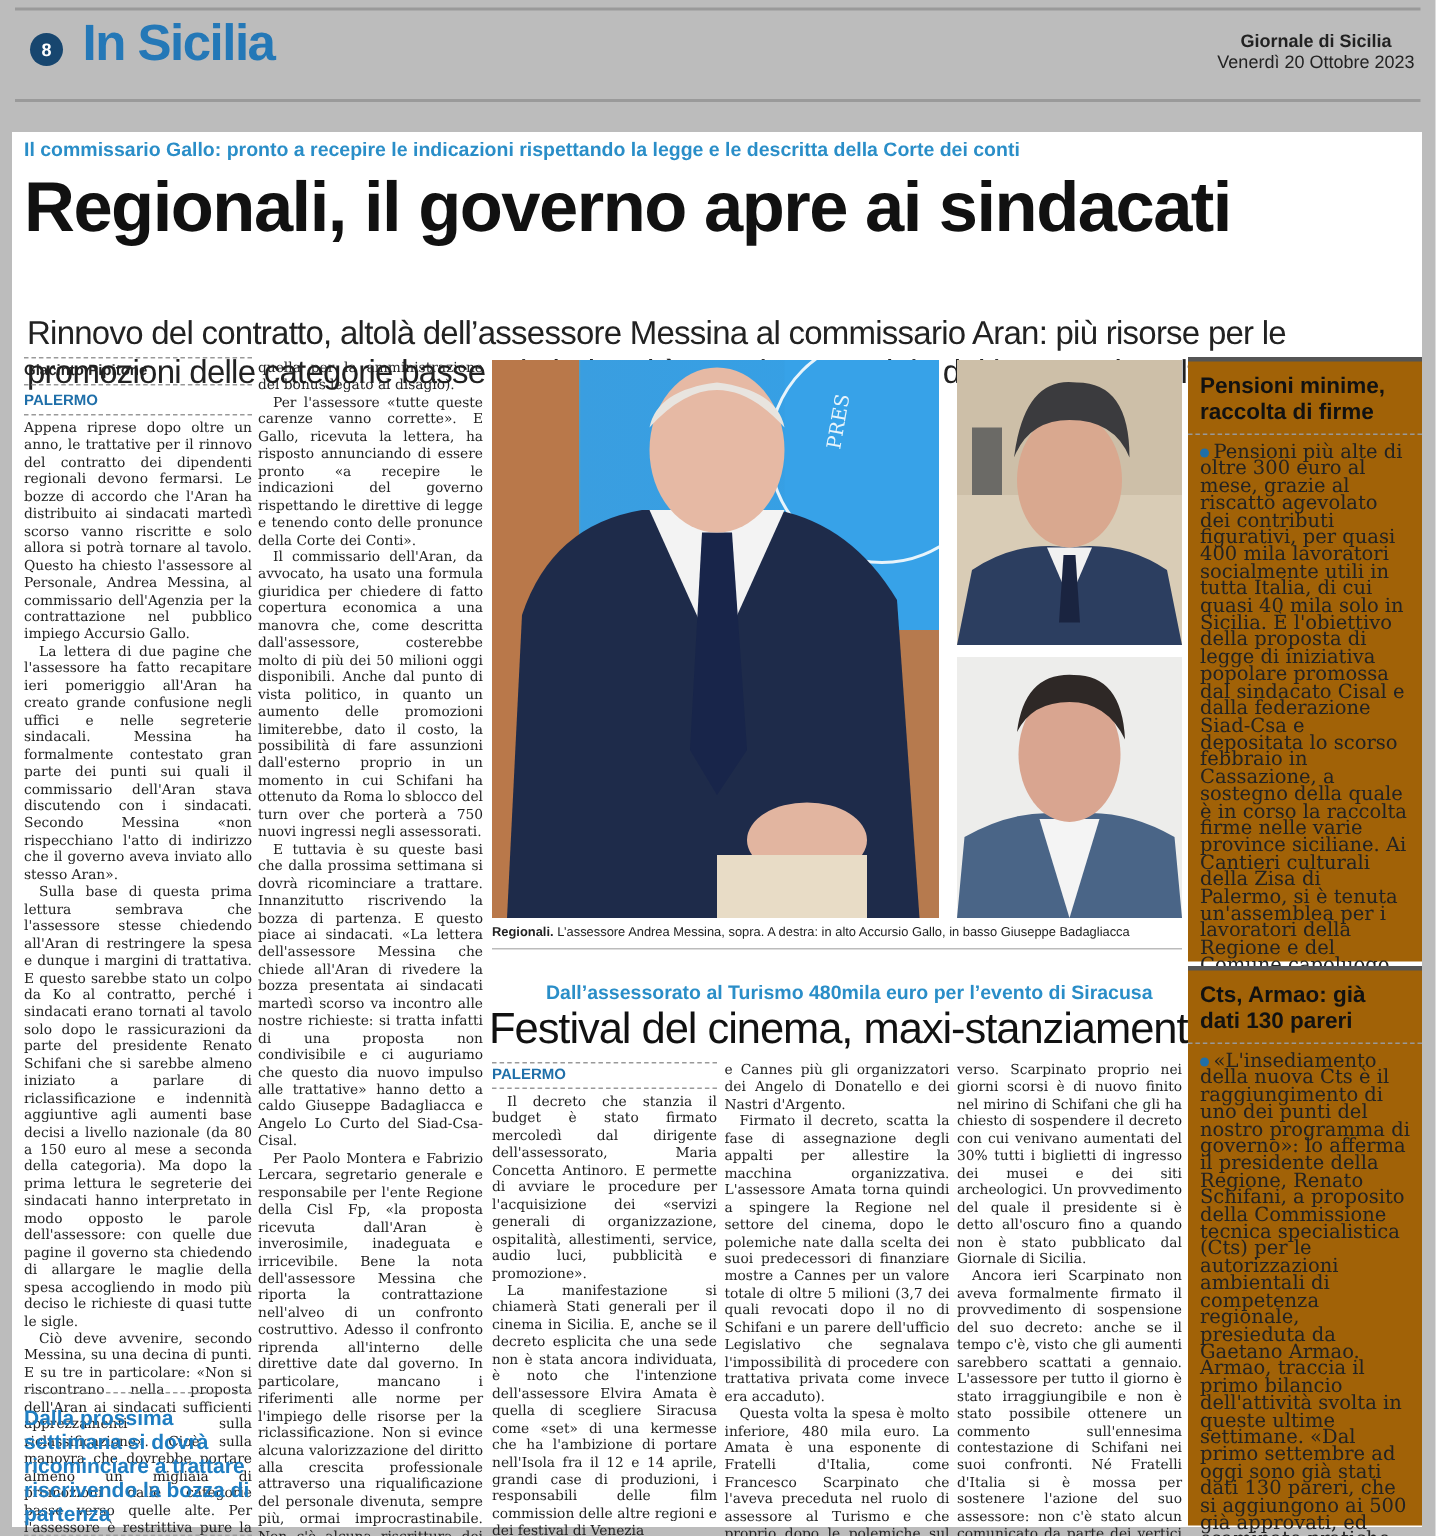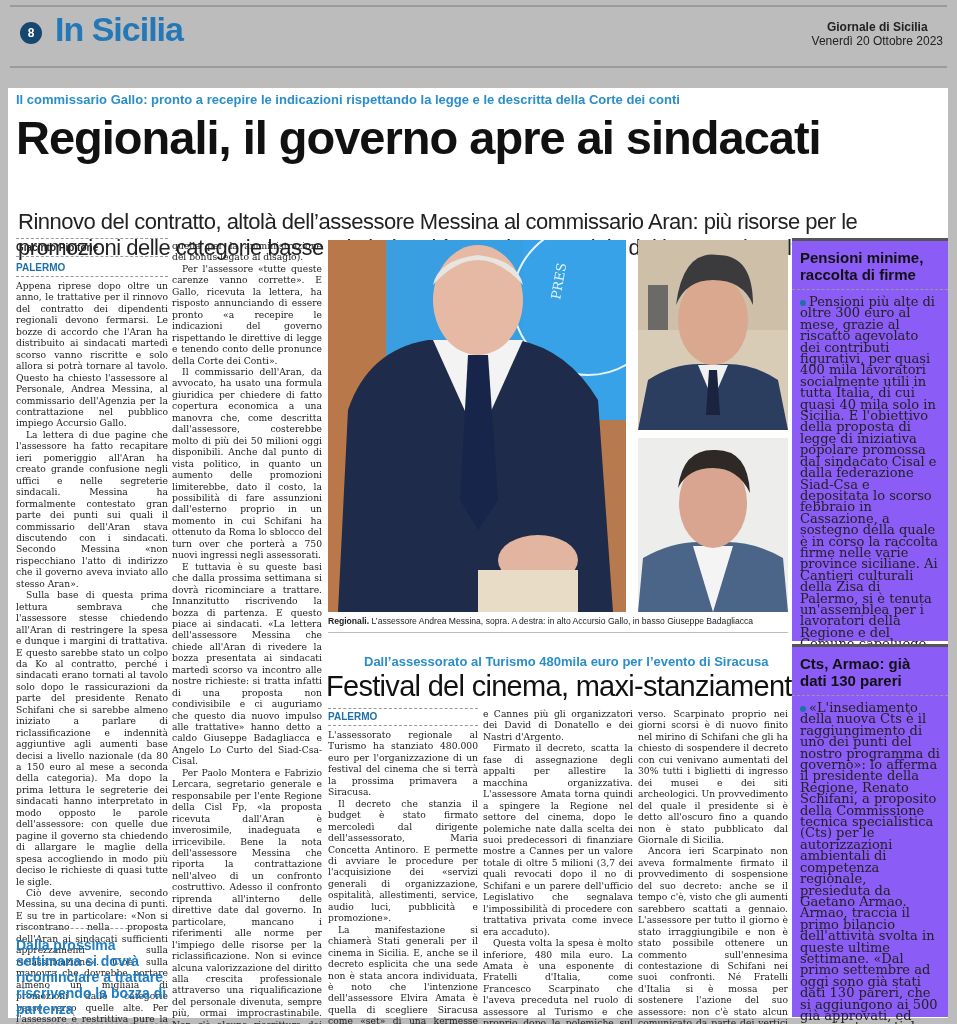--- a/index.html
+++ b/index.html
@@ -19,21 +19,21 @@
   .col p.first{text-indent:0;}
   .byline{font:bold 10px "Liberation Sans",sans-serif;color:#222;border-top:1px dashed #999;border-bottom:1px dashed #999;padding:3px 0;margin-bottom:3px;}
   .dateline{font:bold 10px "Liberation Sans",sans-serif;color:#1f6fa9;border-bottom:1px dashed #999;padding:2px 0 3px;margin-bottom:3px;}
   .pullquote{position:absolute;left:8px;top:840px;width:152px;font:bold 14px "Liberation Sans",sans-serif;color:#1f7ec2;line-height:16px;border-top:1px dashed #999;border-bottom:1px dashed #999;padding:8px 0 6px;}
   .photo{position:absolute;overflow:hidden;}
   .caption{position:absolute;left:320px;top:528px;width:460px;font:8.6px "Liberation Sans",sans-serif;color:#222;white-space:nowrap;}
   .caption b{font-weight:bold;}
   .hr{position:absolute;height:1px;background:#bbb;}
   .kicker2{position:absolute;left:320px;top:566px;font:bold 13px "Liberation Sans",sans-serif;color:#2a8ec8;white-space:nowrap;margin-left:36px;}
   .headline2{position:absolute;left:318px;top:582px;font:29px "Liberation Sans",sans-serif;color:#111;letter-spacing:-0.7px;white-space:nowrap;}
-  .sidebar{position:absolute;left:784px;width:156px;background:#8b5cf6;border-top:3px solid #555;}
+  .sidebar{position:absolute;left:784px;width:156px;background:#a16207;border-top:3px solid #555;}
   .sidebar h3{margin:0;padding:8px 8px 6px;font:bold 15px "Liberation Sans",sans-serif;color:#111;line-height:17px;border-bottom:1px dashed #999;}
   .sidebar .body{padding:6px 8px;font-size:13px;line-height:11.4px;color:#222;}
   .dot{display:inline-block;width:6px;height:6px;border-radius:50%;background:#1f6fa9;margin-right:3px;vertical-align:middle;}
 </style>
 </head>
 <body>
 
 <div class="topline" style="top:5px"></div>
 <div id="masthead">
   <div class="pagenum">8</div>
@@ -105,26 +105,25 @@
     </svg>
   </div>
   <div class="caption"><b>Regionali.</b><span> L’assessore Andrea Messina, sopra. A destra: in alto Accursio Gallo, in basso Giuseppe Badagliacca</span></div>
   <div class="hr" style="left:320px;top:544px;width:460px;"></div>
 
   <div class="kicker2">Dall’assessorato al Turismo 480mila euro per l’evento di Siracusa</div>
   <div class="headline2">Festival del cinema, maxi-stanziamento</div>
 
   <div class="col" style="left:320px;top:620px;width:150px;">
     <div class="dateline" style="border-top:1px dashed #999;padding-top:2px;">PALERMO</div>
-    <p class="first">L'assessorato regionale al Turismo ha stanziato 480.000 euro per l'organizzazione di un festival del cinema che si terrà la prossima primavera a Siracusa.</p>
     <p>Il decreto che stanzia il budget è stato firmato mercoledì dal dirigente dell'assessorato, Maria Concetta Antinoro. E permette di avviare le procedure per l'acquisizione dei «servizi generali di organizzazione, ospitalità, allestimenti, service, audio luci, pubblicità e promozione».</p>
     <p>La manifestazione si chiamerà Stati generali per il cinema in Sicilia. E, anche se il decreto esplicita che una sede non è stata ancora individuata, è noto che l'intenzione dell'assessore Elvira Amata è quella di scegliere Siracusa come «set» di una kermesse che ha l'ambizione di portare nell'Isola fra il 12 e 14 aprile, grandi case di produzioni, i responsabili delle film commission delle altre regioni e dei festival di Venezia</p>
   </div>
   <div class="col" style="left:475px;top:620px;width:150px;">
-    <p class="first">e Cannes più gli organizzatori dei David di Donatello e dei Nastri d'Argento.</p>
+    <p class="first">e Cannes più gli organizzatori dei Angelo di Donatello e dei Nastri d'Argento.</p>
     <p>Firmato il decreto, scatta la fase di assegnazione degli appalti per allestire la macchina organizzativa. L'assessore Amata torna quindi a spingere la Regione nel settore del cinema, dopo le polemiche nate dalla scelta dei suoi predecessori di finanziare mostre a Cannes per un valore totale di oltre 5 milioni (3,7 dei quali revocati dopo il no di Schifani e un parere dell'ufficio Legislativo che segnalava l'impossibilità di procedere con trattativa privata come invece era accaduto).</p>
     <p>Questa volta la spesa è molto inferiore, 480 mila euro. La Amata è una esponente di Fratelli d'Italia, come Francesco Scarpinato che l'aveva preceduta nel ruolo di assessore al Turismo e che proprio dopo le polemiche sul caso Cannes è stato trasferito ai Beni Culturali. In una staffetta istituzionale proprio con la Amata che ha fatto il percorso in-</p>
   </div>
   <div class="col" style="left:630px;top:620px;width:150px;">
     <p class="first">verso. Scarpinato proprio nei giorni scorsi è di nuovo finito nel mirino di Schifani che gli ha chiesto di sospendere il decreto con cui venivano aumentati del 30% tutti i biglietti di ingresso dei musei e dei siti archeologici. Un provvedimento del quale il presidente si è detto all'oscuro fino a quando non è stato pubblicato dal Giornale di Sicilia.</p>
     <p>Ancora ieri Scarpinato non aveva formalmente firmato il provvedimento di sospensione del suo decreto: anche se il tempo c'è, visto che gli aumenti sarebbero scattati a gennaio. L'assessore per tutto il giorno è stato irraggiungibile e non è stato possibile ottenere un commento sull'ennesima contestazione di Schifani nei suoi confronti. Né Fratelli d'Italia si è mossa per sostenere l'azione del suo assessore: non c'è stato alcun comunicato da parte dei vertici del partito e del gruppo parlamentare.</p>
 
   </div>
 
   <div class="sidebar" style="top:150px;height:400px;">

